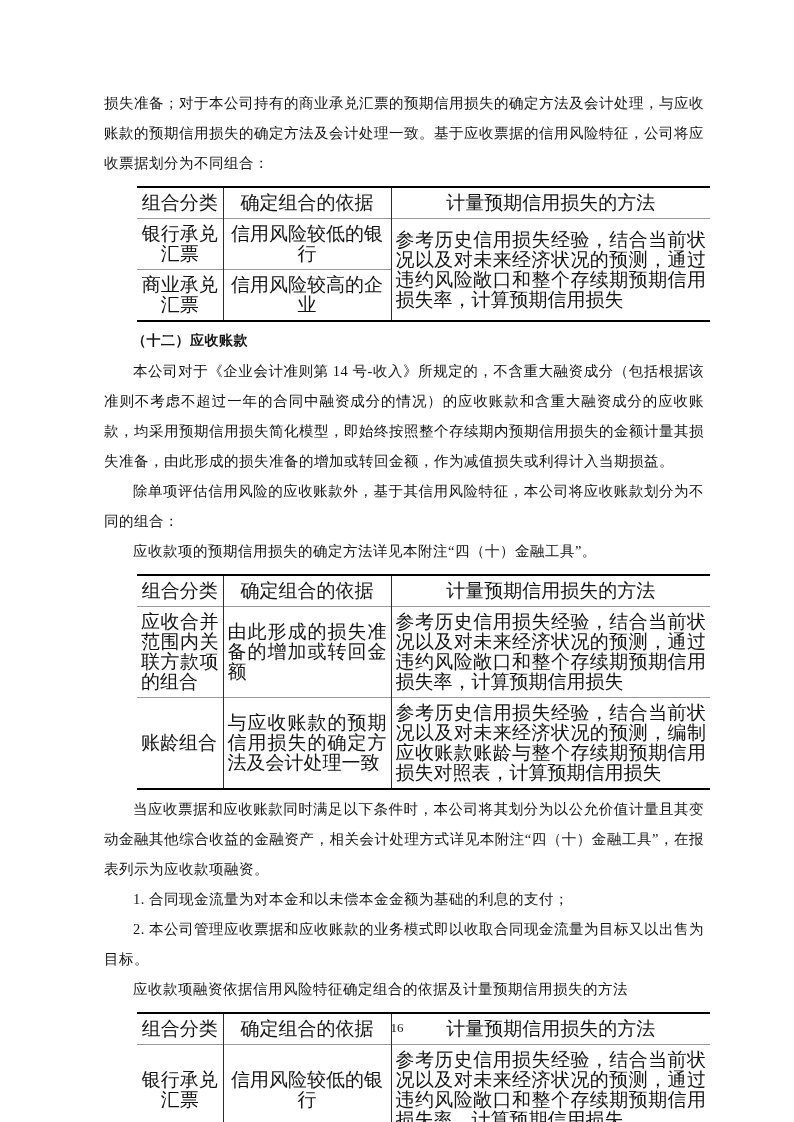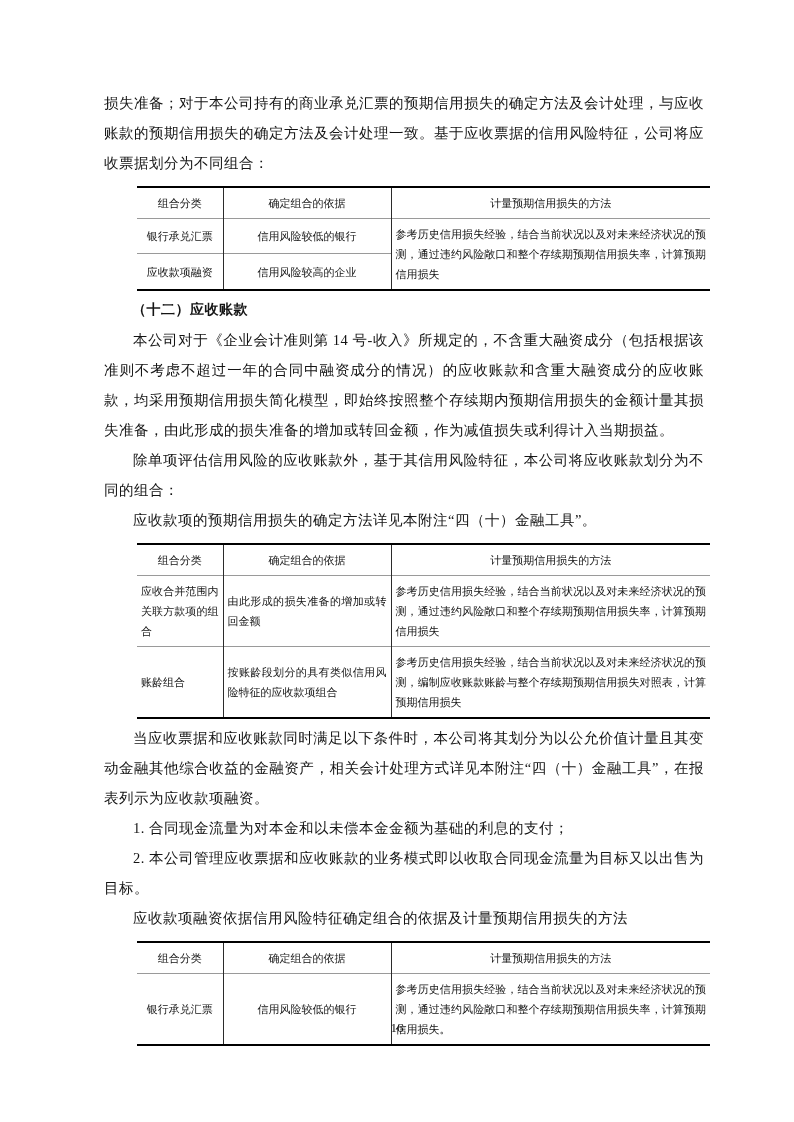--- a/index.html
+++ b/index.html
@@ -31,21 +31,21 @@
     text-indent: 2em;
     letter-spacing: 0.5px;
   }
   table.doc-table {
     width: 573px;
     margin: 8px 12px 4px 33px;
     border-collapse: collapse;
     table-layout: fixed;
     border-top: 2.5px solid #000;
     border-bottom: 2.5px solid #000;
-    font-size: 11px;
+    font-size: 19px;
   }
   table.doc-table col.c1 { width: 86px; }
   table.doc-table col.c2 { width: 168px; }
   table.doc-table col.c3 { width: 319px; }
   table.doc-table th, table.doc-table td {
     font-weight: normal;
     padding: 5px 4px;
     line-height: 20px;
     vertical-align: middle;
     color: #141414;
@@ -91,21 +91,21 @@
         <th>计量预期信用损失的方法</th>
       </tr>
     </thead>
     <tbody>
       <tr>
         <td class="tc">银行承兑汇票</td>
         <td class="tc">信用风险较低的银行</td>
         <td class="method" rowspan="2">参考历史信用损失经验，结合当前状况以及对未来经济状况的预测，通过违约风险敞口和整个存续期预期信用损失率，计算预期信用损失</td>
       </tr>
       <tr>
-        <td class="tc">应收款项融资</td>
+        <td class="tc">商业承兑汇票</td>
         <td class="tc">信用风险较高的企业</td>
       </tr>
     </tbody>
   </table>
 
   <h3 class="sec-heading">（十二）应收账款</h3>
 
   <p class="para indent">本公司对于《企业会计准则第 14 号-收入》所规定的，不含重大融资成分（包括根据该准则不考虑不超过一年的合同中融资成分的情况）的应收账款和含重大融资成分的应收账款，均采用预期信用损失简化模型，即始终按照整个存续期内预期信用损失的金额计量其损失准备，由此形成的损失准备的增加或转回金额，作为减值损失或利得计入当期损益。</p>
   <p class="para indent">除单项评估信用风险的应收账款外，基于其信用风险特征，本公司将应收账款划分为不同的组合：</p>
   <p class="para indent">应收款项的预期信用损失的确定方法详见本附注“四（十）金融工具”。</p>
@@ -124,21 +124,21 @@
       </tr>
     </thead>
     <tbody>
       <tr>
         <td class="tj">应收合并范围内关联方款项的组合</td>
         <td class="tj">由此形成的损失准备的增加或转回金额</td>
         <td class="method">参考历史信用损失经验，结合当前状况以及对未来经济状况的预测，通过违约风险敞口和整个存续期预期信用损失率，计算预期信用损失</td>
       </tr>
       <tr>
         <td>账龄组合</td>
-        <td class="tj">按账龄段划分的具有类似信用风险特征的应收款项组合</td>
+        <td class="tj">与应收账款的预期信用损失的确定方法及会计处理一致</td>
         <td class="method">参考历史信用损失经验，结合当前状况以及对未来经济状况的预测，编制应收账款账龄与整个存续期预期信用损失对照表，计算预期信用损失</td>
       </tr>
     </tbody>
   </table>
 
 
   <p class="para indent">当应收票据和应收账款同时满足以下条件时，本公司将其划分为以公允价值计量且其变动金融其他综合收益的金融资产，相关会计处理方式详见本附注“四（十）金融工具”，在报表列示为应收款项融资。</p>
   <p class="para indent">1. 合同现金流量为对本金和以未偿本金金额为基础的利息的支付；</p>
   <p class="para indent">2. 本公司管理应收票据和应收账款的业务模式即以收取合同现金流量为目标又以出售为目标。</p>
   <p class="para indent">应收款项融资依据信用风险特征确定组合的依据及计量预期信用损失的方法</p>

